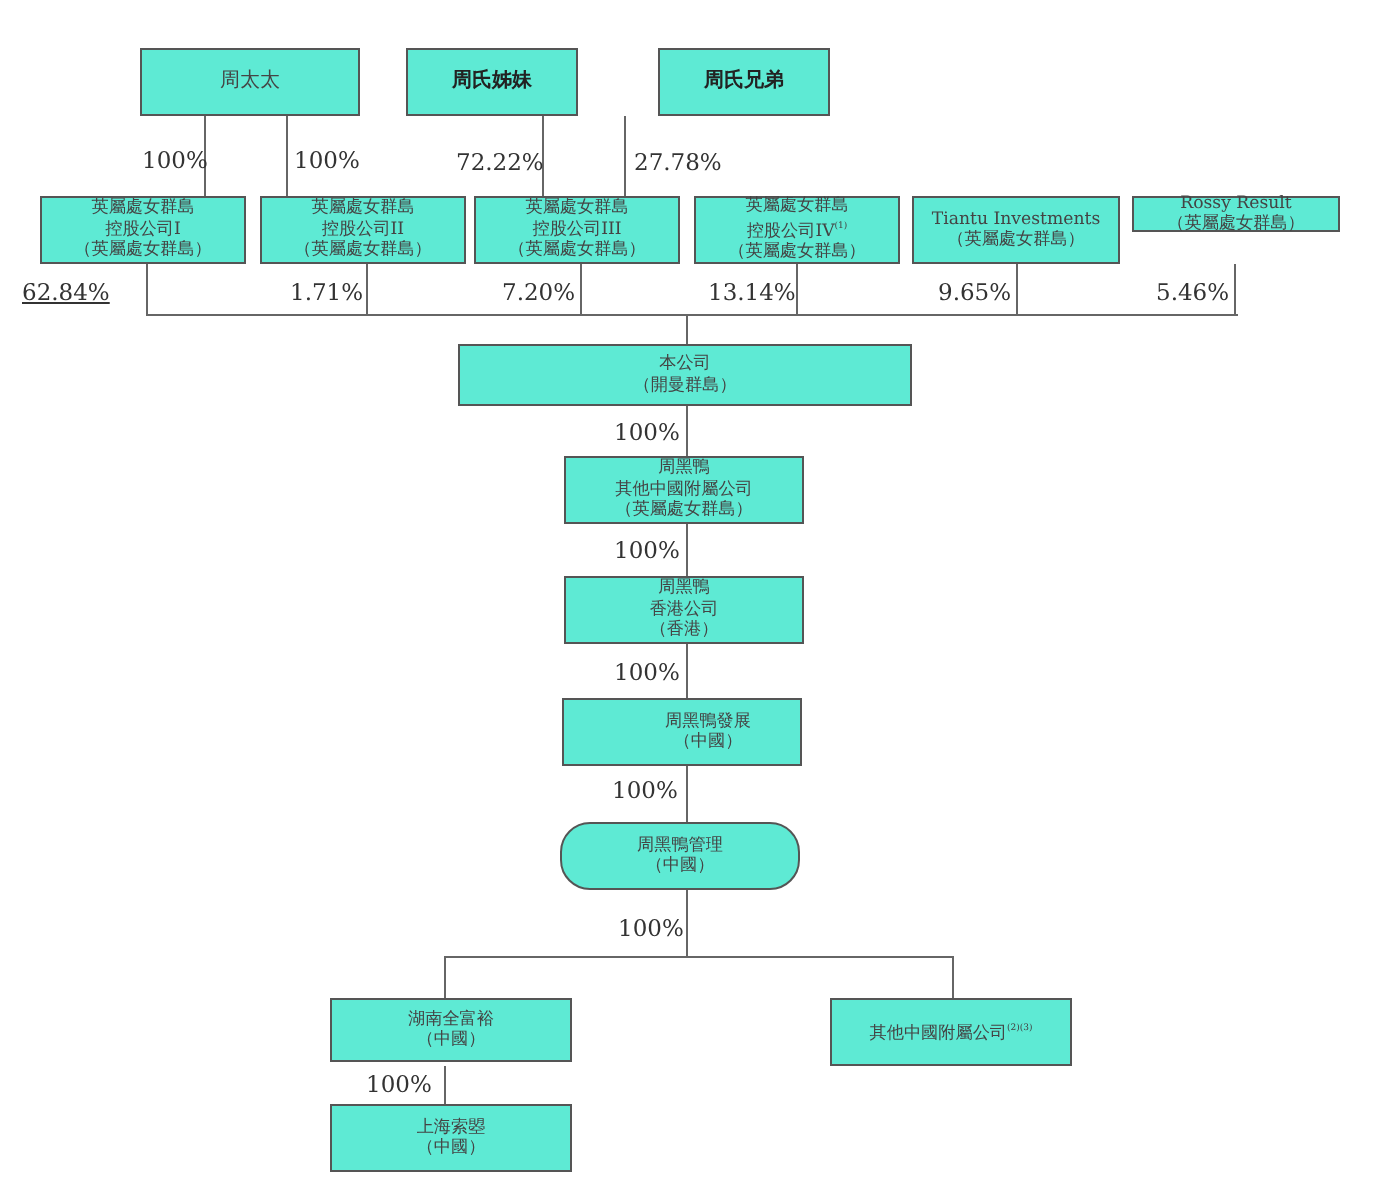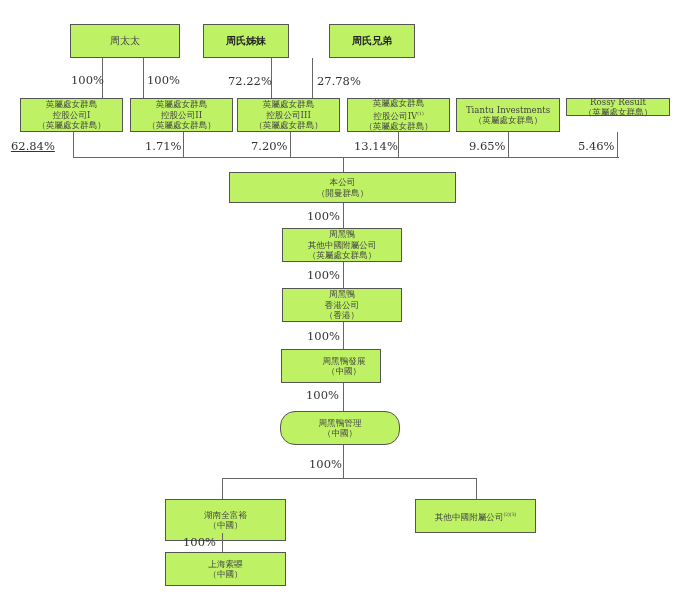--- a/index.html
+++ b/index.html
@@ -1,18 +1,18 @@
 <!DOCTYPE html>
 <html><head>
 <meta charset="utf-8">
 <style>
   html, body { margin: 0; padding: 0; background: #ffffff; }
   body { width: 700px; height: 598px; position: relative; overflow: hidden;
          font-family: "DejaVu Serif", "Liberation Serif", serif; color: #3a3a3a; }
-  .box { position: absolute; box-sizing: border-box; border: 1.3px solid #555; background: #bef264;
+  .box { position: absolute; box-sizing: border-box; border: 1.3px solid #555; background: #5eead4;
          display: flex; flex-direction: column; align-items: center; justify-content: center;
          text-align: center; font-size: 8.6px; line-height: 10.5px; color: #444; }
   .box.bold { font-weight: bold; font-size: 10px; color: #222; }
   .box.top { font-size: 10px; }
   .line { position: absolute; background: #666; }
   .h { height: 1.3px; }
   .v { width: 1.3px; }
   .pct { position: absolute; font-size: 11.5px; color: #333; white-space: nowrap; }
   sup { font-size: 4.5px; vertical-align: super; }
 </style>
@@ -100,39 +100,39 @@
 <div class="line v" style="left:343px;top:262px;height:26px;"></div>
 <div class="pct" style="left:307px;top:268px;">100%</div>
 <div class="box" style="left:282px;top:288px;width:120px;height:34px;">
   <span>周黑鴨</span>
   <span>香港公司</span>
   <span>（香港）</span>
 </div>
 
 <div class="line v" style="left:343px;top:322px;height:27px;"></div>
 <div class="pct" style="left:307px;top:329px;">100%</div>
-<div class="box" style="left:281px;top:349px;width:100px;height:34px;padding-left:26px;">
+<div class="box" style="left:281px;top:349px;width:120px;height:34px;padding-left:26px;">
   <span>周黑鴨發展</span>
   <span>（中國）</span>
 </div>
 
 <div class="line v" style="left:343px;top:383px;height:28px;"></div>
 <div class="pct" style="left:306px;top:388px;">100%</div>
 <div class="box" style="left:280px;top:411px;width:120px;height:34px;border-radius:15px;">
   <span>周黑鴨管理</span>
   <span>（中國）</span>
 </div>
 
 <div class="line v" style="left:343px;top:445px;height:34px;"></div>
 <div class="pct" style="left:309px;top:457px;">100%</div>
 <div class="line h" style="left:222px;top:478px;width:255px;"></div>
 <div class="line v" style="left:222px;top:478px;height:21px;"></div>
 <div class="line v" style="left:476px;top:478px;height:21px;"></div>
 
-<div class="box" style="left:165px;top:499px;width:121px;height:42px;">
+<div class="box" style="left:165px;top:499px;width:121px;height:32px;">
   <span>湖南全富裕</span>
   <span>（中國）</span>
 </div>
 <div class="box" style="left:415px;top:499px;width:121px;height:34px;">
   <span><span>其他中國附屬公司</span><sup>(2)(3)</sup></span>
 </div>
 
 <div class="line v" style="left:222px;top:533px;height:19px;"></div>
 <div class="pct" style="left:183px;top:535px;">100%</div>
 <div class="box" style="left:165px;top:552px;width:121px;height:34px;text-align:right;">

